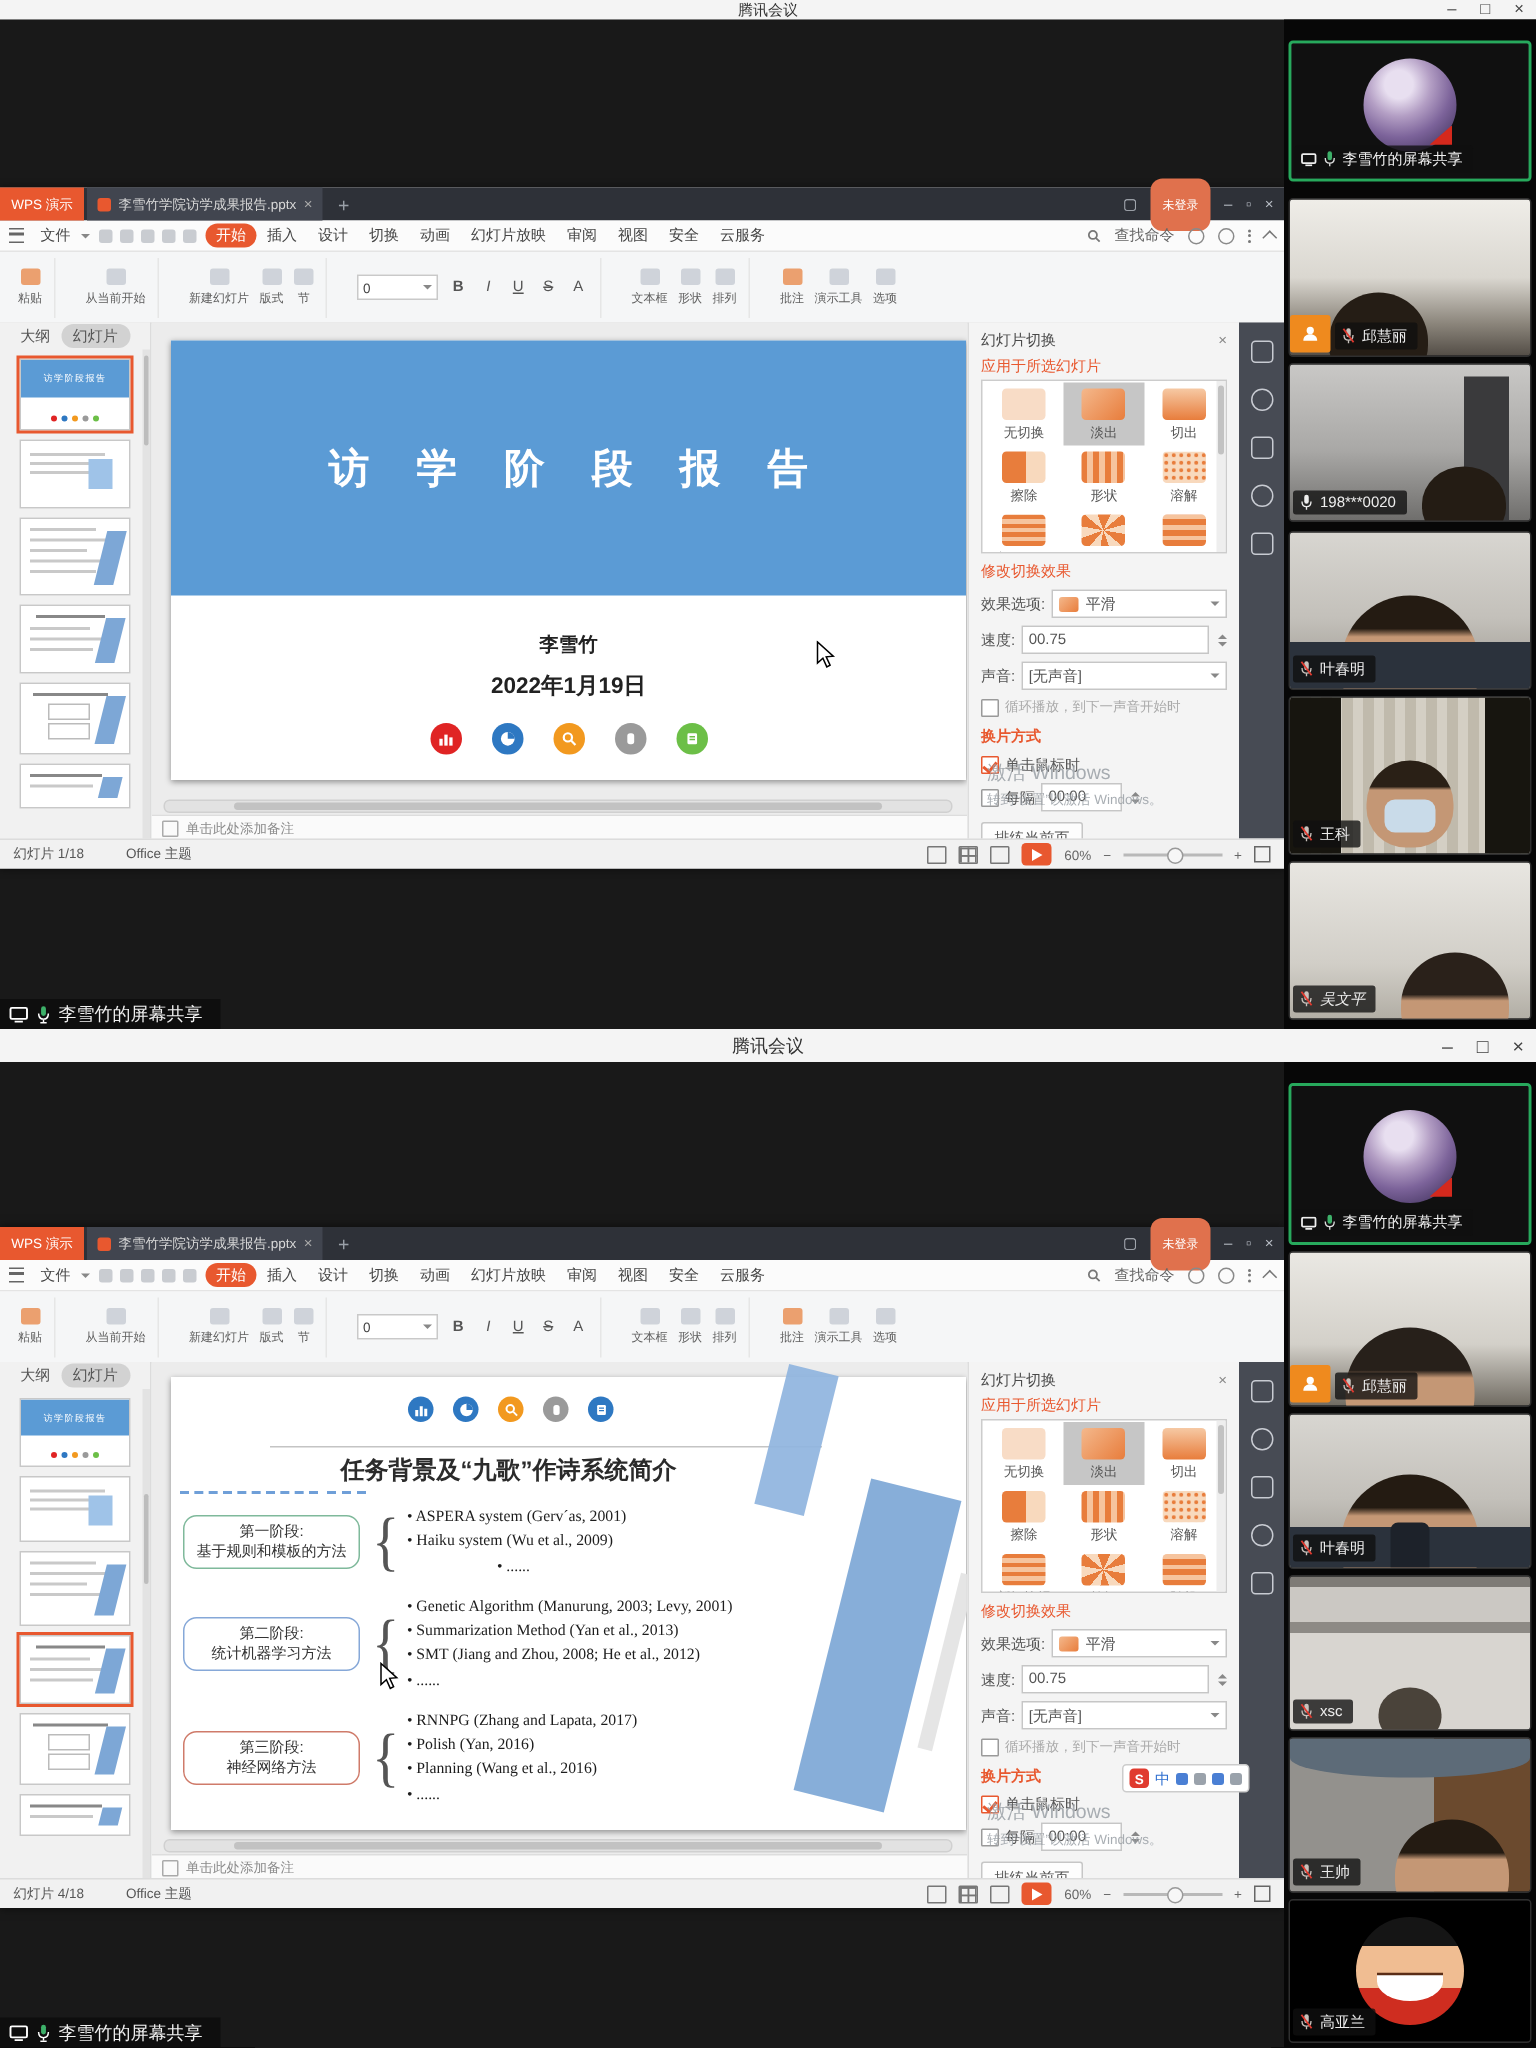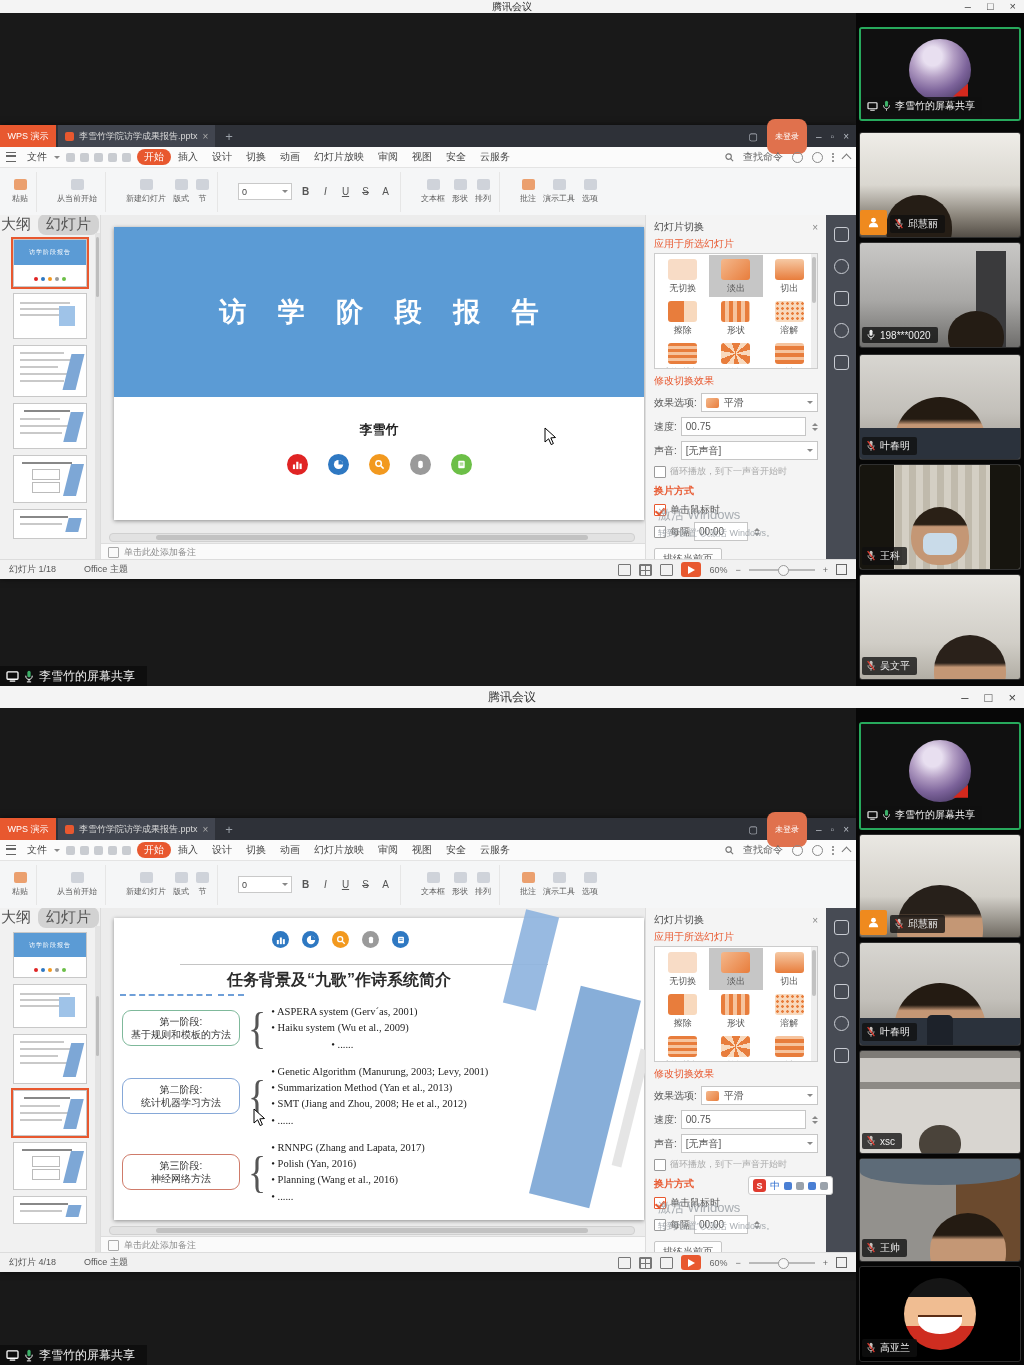--- a/index.html
+++ b/index.html
@@ -94,21 +94,21 @@
   .titem{display:flex;flex-direction:column;align-items:center;gap:3px;font-size:8px;color:#606060;white-space:nowrap;}
   .tico{width:13px;height:11px;background:#cfd3da;border-radius:2px;}
   .tico.or{background:#eba06f;}
   .fontbox{width:46px;height:15px;background:#fff;border:1px solid #c9c9c9;font-size:9px;color:#444;
            display:flex;align-items:center;padding:0 3px;justify-content:space-between;}
   .fbtn{font-size:10px;color:#555;width:13px;text-align:center;}
   .car{width:0;height:0;border:3.5px solid transparent;border-top-color:#888;margin-top:3px;}
   .wmain{position:absolute;top:90px;bottom:19px;left:0;right:0;display:flex;}
   
   .thumbs{width:100px;background:#f1f1f1;border-right:1px solid #dcdcdc;position:relative;overflow:hidden;}
-  .ttabs{height:18px;display:flex;align-items:center;justify-content:center;gap:7px;font-size:15px;color:#555;}
+  .ttabs{height:18px;display:flex;align-items:center;justify-content:center;gap:7px;font-size:10px;color:#555;}
   .tpill{background:#d2d2d2;border-radius:8px;padding:1px 8px;}
   .thumb{width:74px;margin:6px auto 0;background:#fff;border:1px solid #c8c8c8;position:relative;overflow:hidden;box-sizing:border-box;}
   .thumb.sel{outline:2px solid #e8582f;}
   .t-band{position:absolute;left:0;right:0;top:0;height:55%;background:#5b9bd5;display:flex;align-items:center;justify-content:center;}
   .t-band span{color:#fff;font-size:6px;letter-spacing:1px;}
   .t-dots{position:absolute;left:50%;transform:translateX(-50%);bottom:5px;display:flex;gap:3px;}
   .t-dots i{width:4px;height:4px;border-radius:50%;}
   .gl{position:absolute;height:2px;background:#c9c9c9;}
   .bstripe{position:absolute;right:6px;top:8px;bottom:6px;width:13px;background:#7da7d6;transform:skewX(-14deg);}
   .pic{position:absolute;right:11px;top:12px;width:16px;height:20px;background:#9fc3e8;}
@@ -401,20 +401,21 @@
               <i></i>
             </div>
         </div>
 
         <div class="canvas">
           <div class="slide" style="top:12px;height:293px;">
             <div class="s1-band">
               <div class="s1-title">访 学 阶 段 报 告</div>
             </div>
             <div class="s1-author">李雪竹</div>
+            <div class="s1-date">2022年1月19日</div>
             <div class="dotsrow">
               <span class="dot" style="background:#e02424">
                   <svg width="11" height="11" viewBox="0 0 12 12">
                     <rect x="1" y="6" width="2.4" height="5" fill="#fff"></rect>
                     <rect x="4.6" y="3" width="2.4" height="8" fill="#fff"></rect>
                     <rect x="8.2" y="5" width="2.4" height="6" fill="#fff"></rect>
                   </svg>
                 </span>
               <span class="dot" style="background:#2e78c2">
                   <svg width="11" height="11" viewBox="0 0 12 12">
@@ -668,21 +669,21 @@
         <div class="nametag">
             <svg width="10" height="12" viewBox="0 0 12 16">
               <rect x="4" y="1" width="4" height="8" rx="2" fill="#c9c2bd"></rect>
               <path d="M2 7c0 3.2 2 4.6 4 4.6S10 10.2 10 7" fill="none" stroke="#c9c2bd" stroke-width="1.2"></path>
               <line x1="6" y1="11.8" x2="6" y2="14.4" stroke="#c9c2bd" stroke-width="1.2"></line>
               <line x1="1.5" y1="1.5" x2="10.5" y2="13.5" stroke="#e03a2f" stroke-width="1.6"></line>
             </svg>
             <span>王科</span>
           </div>
       </div>
-      <div class="tile v-wu" style="height:106px;">
+      <div class="tile v-wu" style="height:106px;font-style:italic;">
         <div class="ph">
             <div class="head"></div>
           </div>
         <div class="nametag">
             <svg width="10" height="12" viewBox="0 0 12 16">
               <rect x="4" y="1" width="4" height="8" rx="2" fill="#c9c2bd"></rect>
               <path d="M2 7c0 3.2 2 4.6 4 4.6S10 10.2 10 7" fill="none" stroke="#c9c2bd" stroke-width="1.2"></path>
               <line x1="6" y1="11.8" x2="6" y2="14.4" stroke="#c9c2bd" stroke-width="1.2"></line>
               <line x1="1.5" y1="1.5" x2="10.5" y2="13.5" stroke="#e03a2f" stroke-width="1.6"></line>
             </svg>

